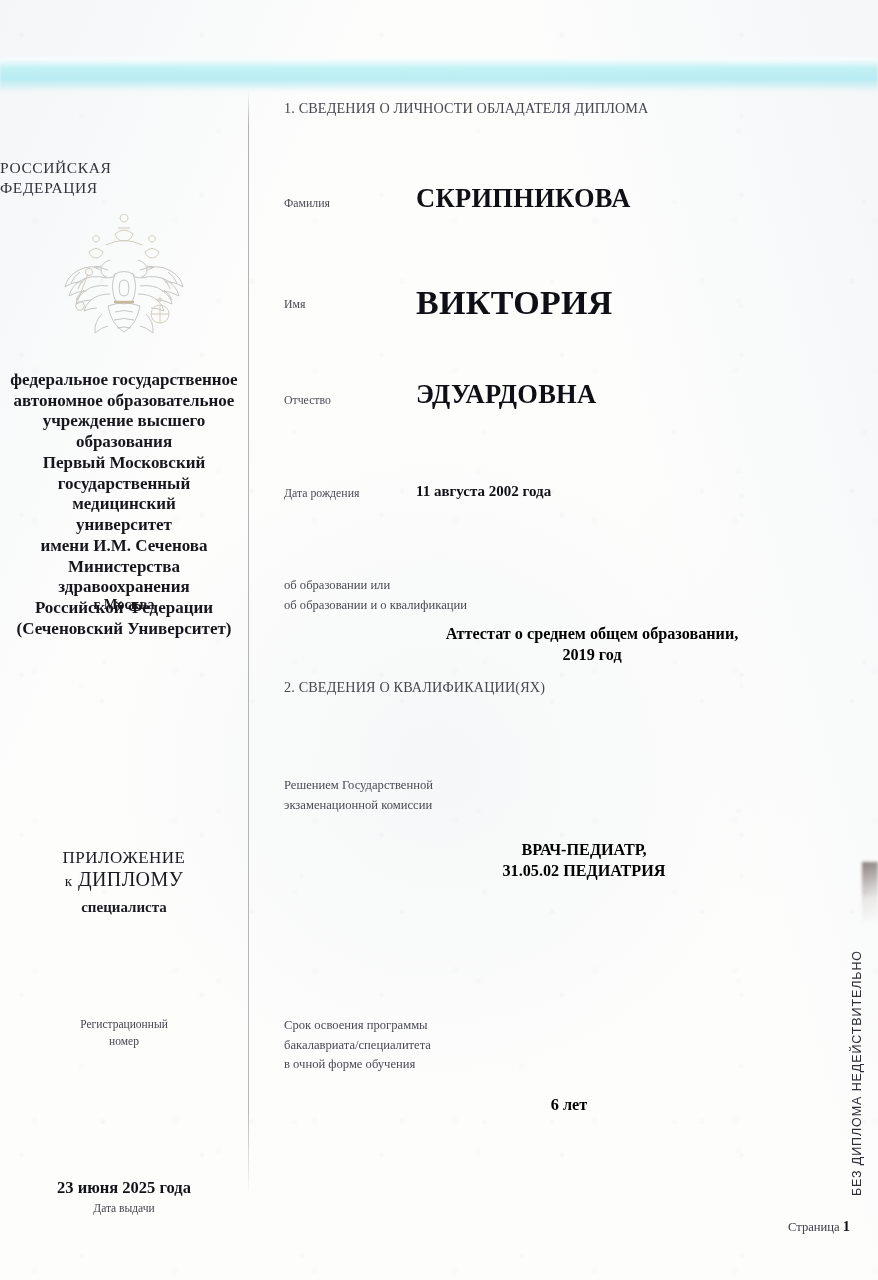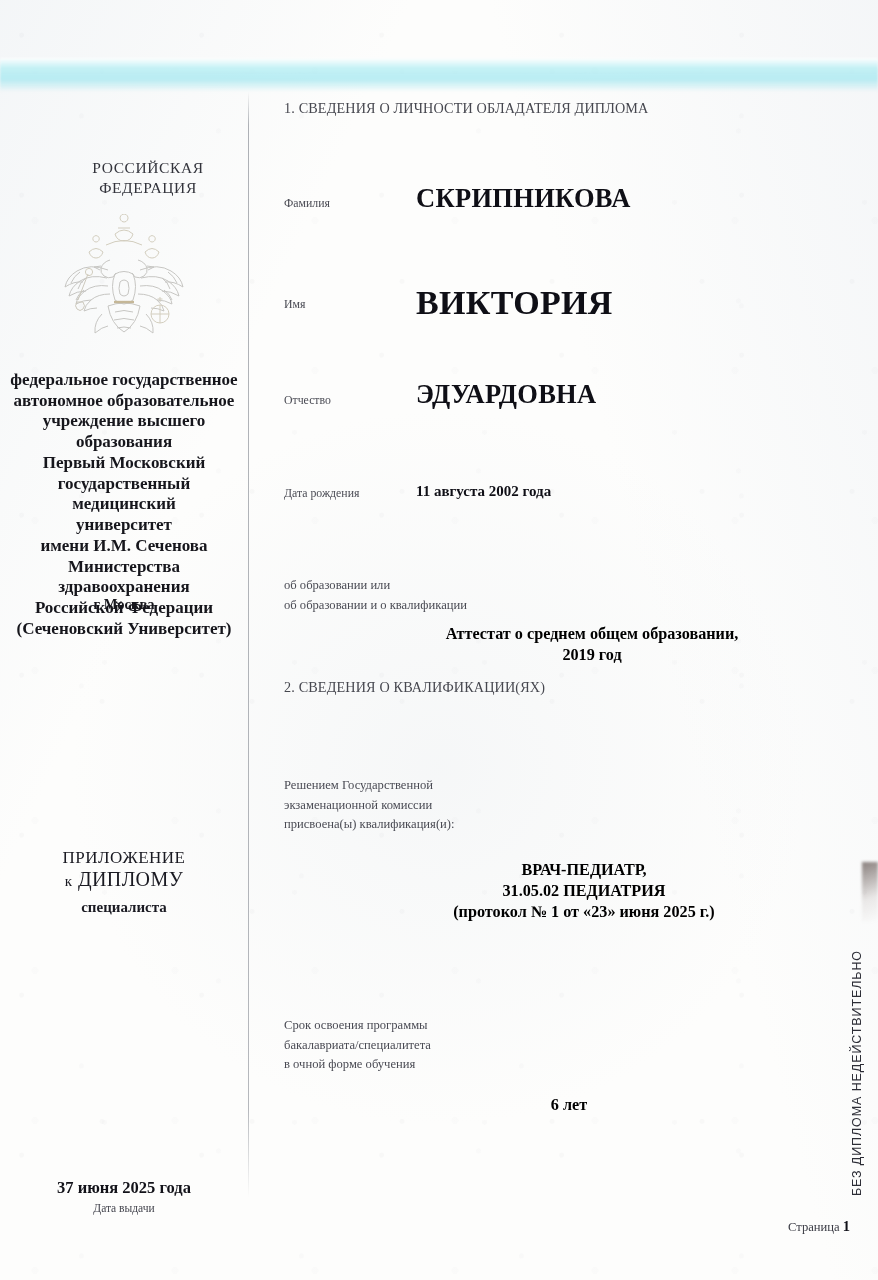--- a/index.html
+++ b/index.html
@@ -84,26 +84,24 @@
   .left-col {
     position: absolute;
     left: 0; top: 0;
     width: 248px;
     height: 1280px;
     z-index: 7;
   }
   .country {
     position: absolute;
     top: 158px; left: 0; width: 248px;
-    text-align: center;
     font-size: 15.5px;
     letter-spacing: .6px;
     line-height: 1.28;
     color: #33343c;
-    margin-left: 24px;
   }
   .emblem {
     position: absolute;
     top: 214px; left: 50%;
     transform: translateX(-50%);
     width: 132px; height: 150px;
     opacity: .55;
   }
   .institution {
     position: absolute;
@@ -467,23 +465,27 @@
     </div>
 
     <div class="city">г Москва</div>
 
     <div class="appendix">
       <div class="line1">ПРИЛОЖЕНИЕ</div>
       <div class="line2"><span class="small-k">к</span> <span>ДИПЛОМУ</span></div>
       <div class="line3">специалиста</div>
     </div>
 
+    <div class="reg-label">
+      <div>Регистрационный</div>
+      <div>номер</div>
+    </div>
 
     <div class="issue-label">Дата выдачи</div>
-    <div class="issue-value">37 июня 2025 года</div>
+    <div class="issue-value">23 июня 2025 года</div>
   </div>
 
   <div class="right-col">
 
     <div class="section-title" id="sec1">1. СВЕДЕНИЯ О ЛИЧНОСТИ ОБЛАДАТЕЛЯ ДИПЛОМА</div>
 
     <div class="field" id="f-surname">
       <span class="f-label">Фамилия</span>
       <span class="f-value">СКРИПНИКОВА</span>
     </div>
@@ -513,26 +515,24 @@
         <div>2019 год</div>
       </div>
     </div>
 
     <div class="section-title" id="sec2">2. СВЕДЕНИЯ О КВАЛИФИКАЦИИ(ЯХ)</div>
 
     <div class="block" id="qualification">
       <div class="b-label">
         <div>Решением Государственной</div>
         <div>экзаменационной комиссии</div>
-        <div>присвоена(ы) квалификация(и):</div>
       </div>
       <div class="b-value">
         <div>ВРАЧ-ПЕДИАТР,</div>
         <div>31.05.02 ПЕДИАТРИЯ</div>
-        <div>(протокол № 1 от «23» июня 2025 г.)</div>
       </div>
     </div>
 
     <div class="block" id="duration">
       <div class="b-label">
         <div>Срок освоения программы</div>
         <div>бакалавриата/специалитета</div>
         <div>в очной форме обучения</div>
       </div>
       <div class="b-value">6 лет</div>

